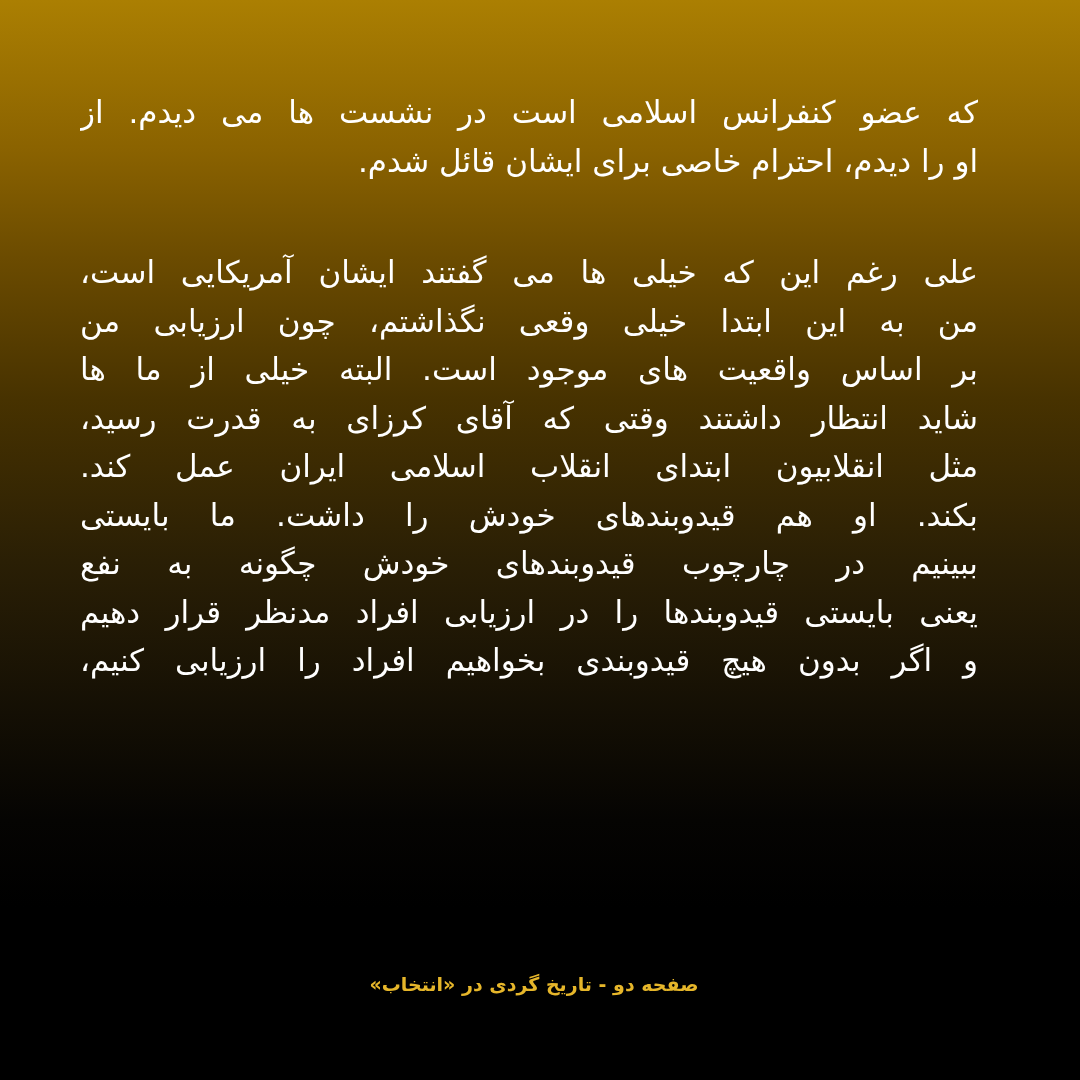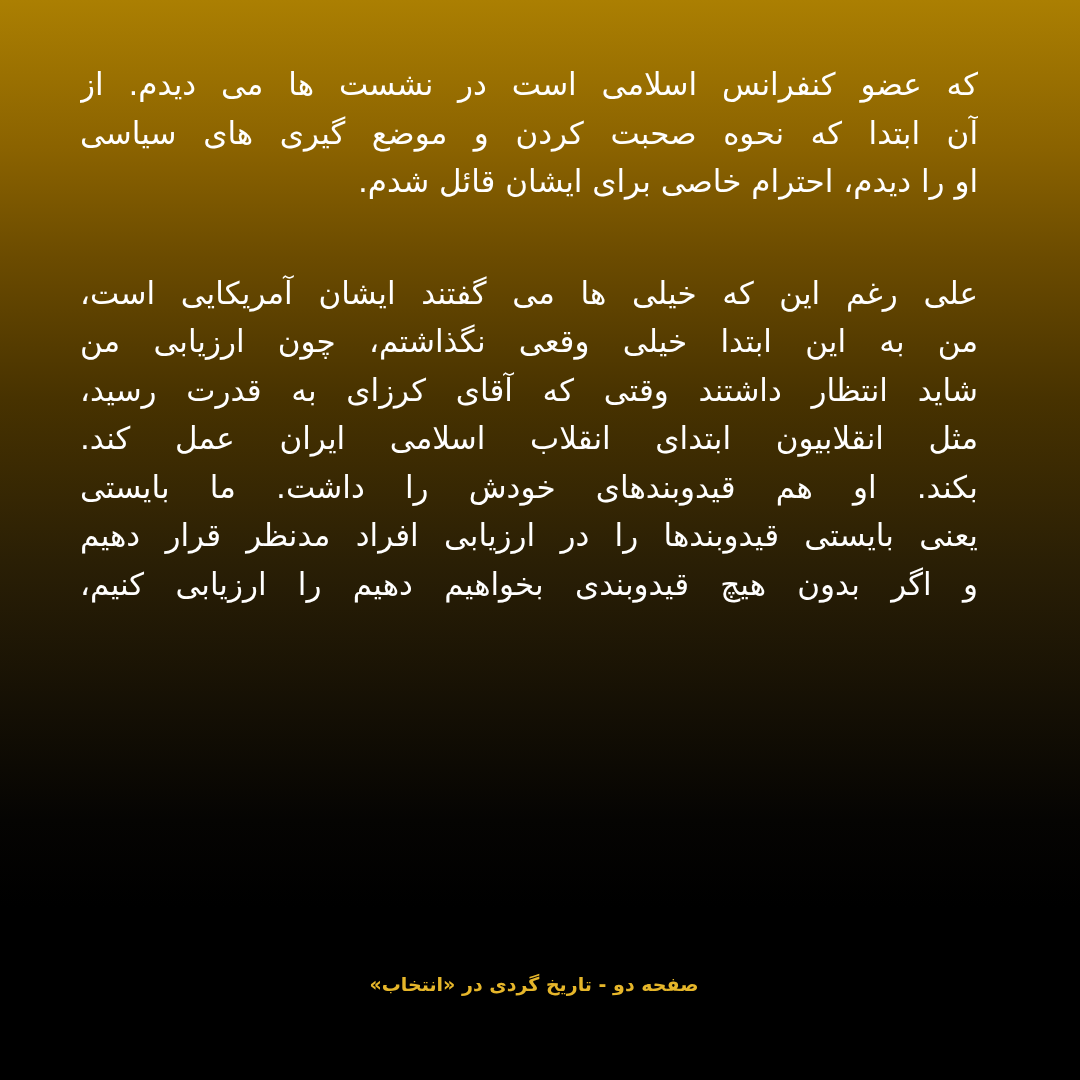--- a/index.html
+++ b/index.html
@@ -26,21 +26,21 @@
     .post {
       position: absolute;
       left: 0; top: 0;
       width: 1080px;
       height: 1080px;
     }
     .body-text {
       position: absolute;
       left: 80px;
       right: 102px;
-      top: 60px;
+      top: 88px;
       direction: rtl;
       color: #ffffff;
       font-size: 31px;
       line-height: 48.5px;
     }
     .paragraph {
       margin: 0;
     }
     .paragraph + .paragraph {
       margin-top: 63px;
@@ -69,28 +69,29 @@
       line-height: 32px;
     }
   </style>
 </head>
 <body>
 
 <div class="post">
   <div class="body-text">
     <p class="paragraph">
       <span class="line">که عضو کنفرانس اسلامی است در نشست ها می دیدم. از</span>
-      <span class="line">آن ابتدا که نحوه صحبت کردن و موضع گیری های سیاسی</span>
       <span class="line last">او را دیدم، احترام خاصی برای ایشان قائل شدم.</span>
     </p>
     <p class="paragraph">
       <span class="line">علی رغم این که خیلی ها می گفتند ایشان آمریکایی است،</span>
       <span class="line">من به این ابتدا خیلی وقعی نگذاشتم، چون ارزیابی من</span>
+      <span class="line">بر اساس واقعیت های موجود است. البته خیلی از ما ها</span>
       <span class="line">شاید انتظار داشتند وقتی که آقای کرزای به قدرت رسید،</span>
       <span class="line">مثل انقلابیون ابتدای انقلاب اسلامی ایران عمل کند.</span>
       <span class="line">بکند. او هم قیدوبندهای خودش را داشت. ما بایستی</span>
+      <span class="line">ببینیم در چارچوب قیدوبندهای خودش چگونه به نفع</span>
       <span class="line">یعنی بایستی قیدوبندها را در ارزیابی افراد مدنظر قرار دهیم</span>
-      <span class="line">و اگر بدون هیچ قیدوبندی بخواهیم دهیم را ارزیابی کنیم،</span>
+      <span class="line">و اگر بدون هیچ قیدوبندی بخواهیم افراد را ارزیابی کنیم،</span>
     </p>
   </div>
 
   <div class="footer-caption">صفحه دو - تاریخ گردی در «انتخاب»</div>
 </div>
 
 </body></html>

